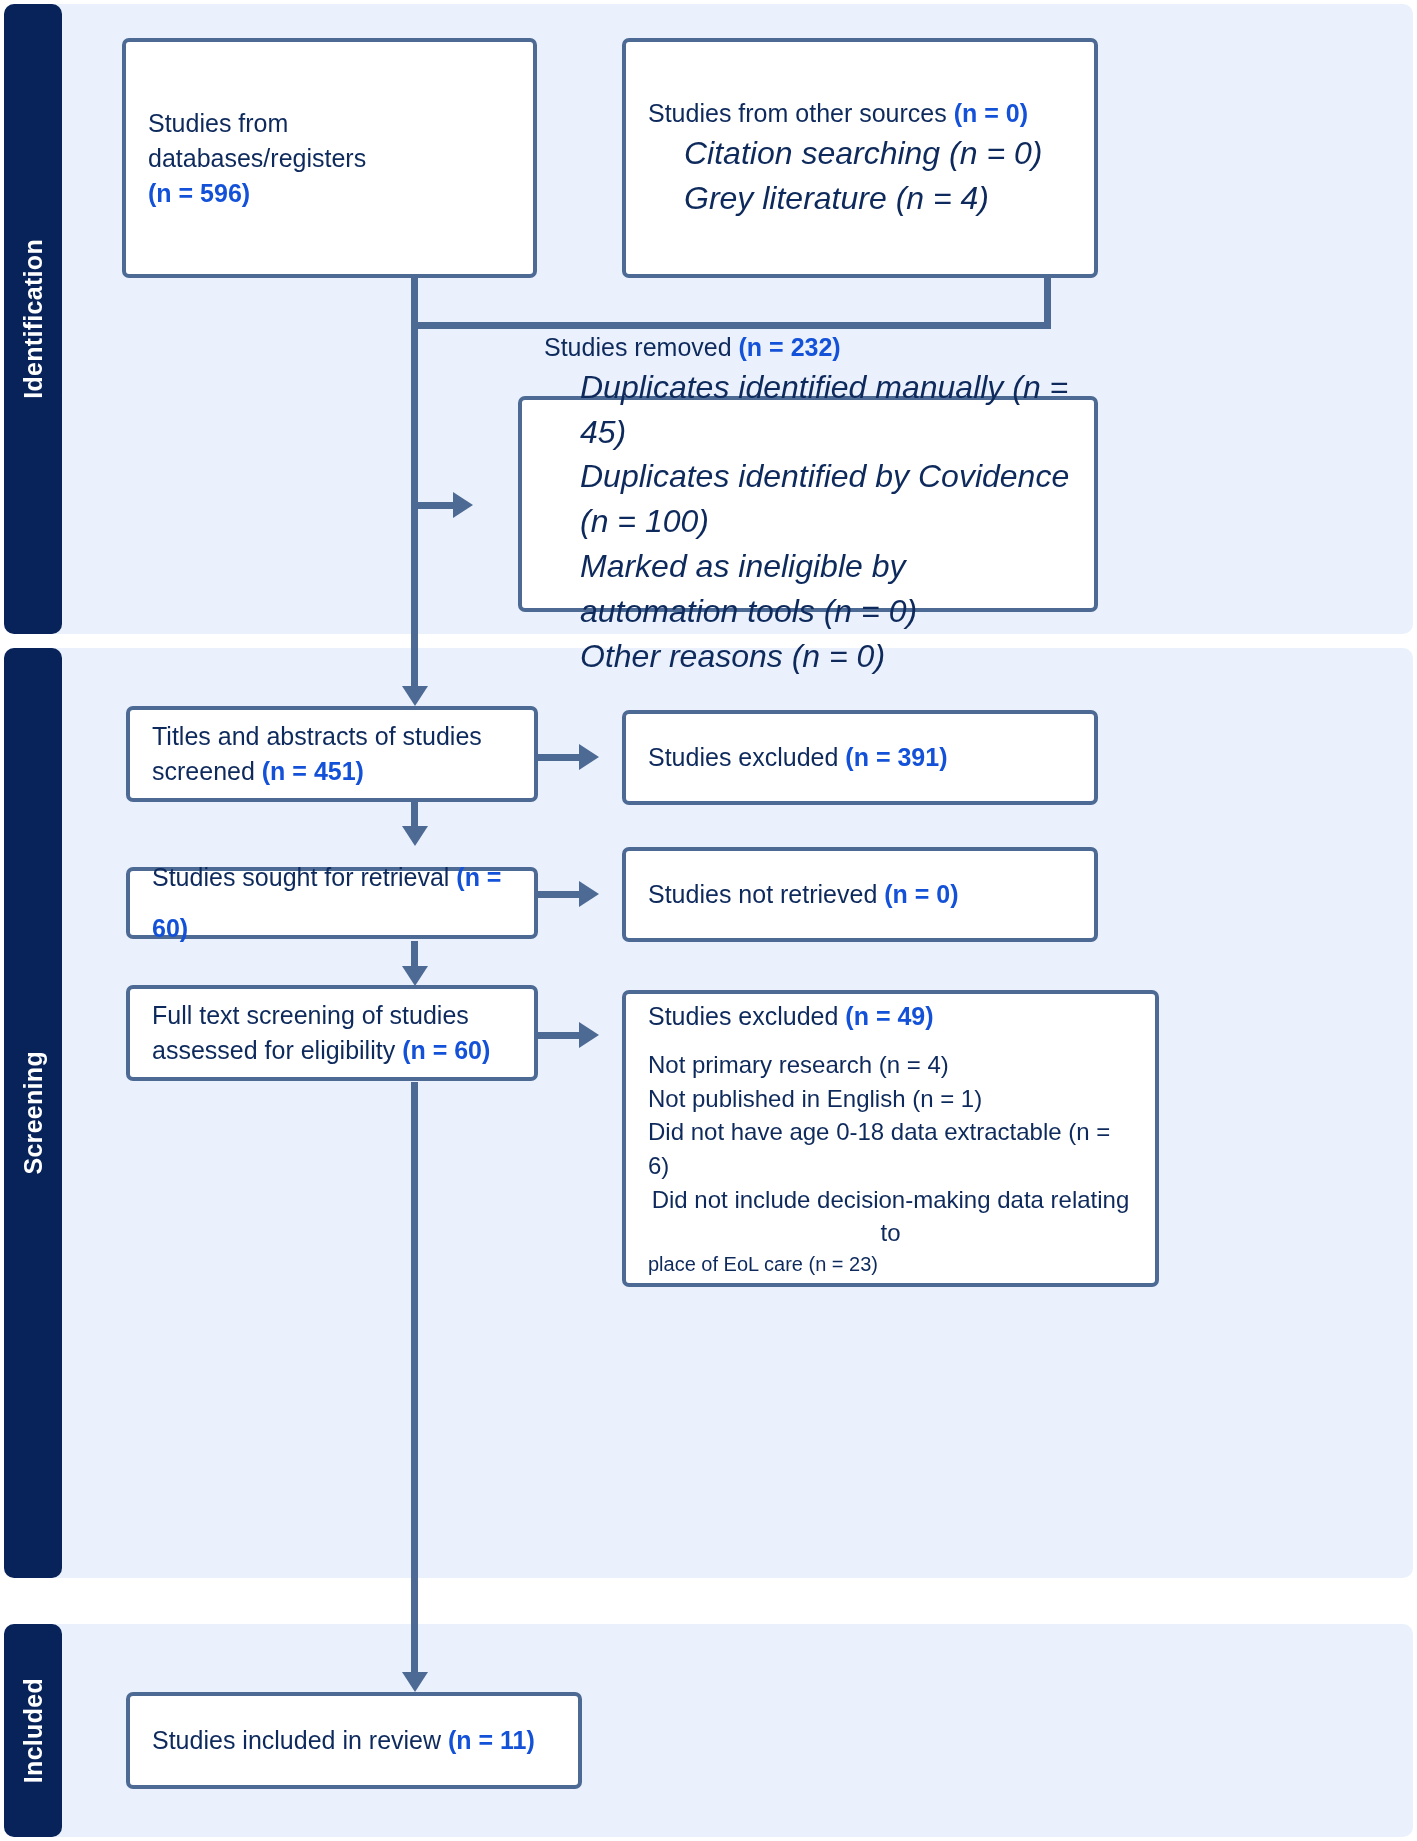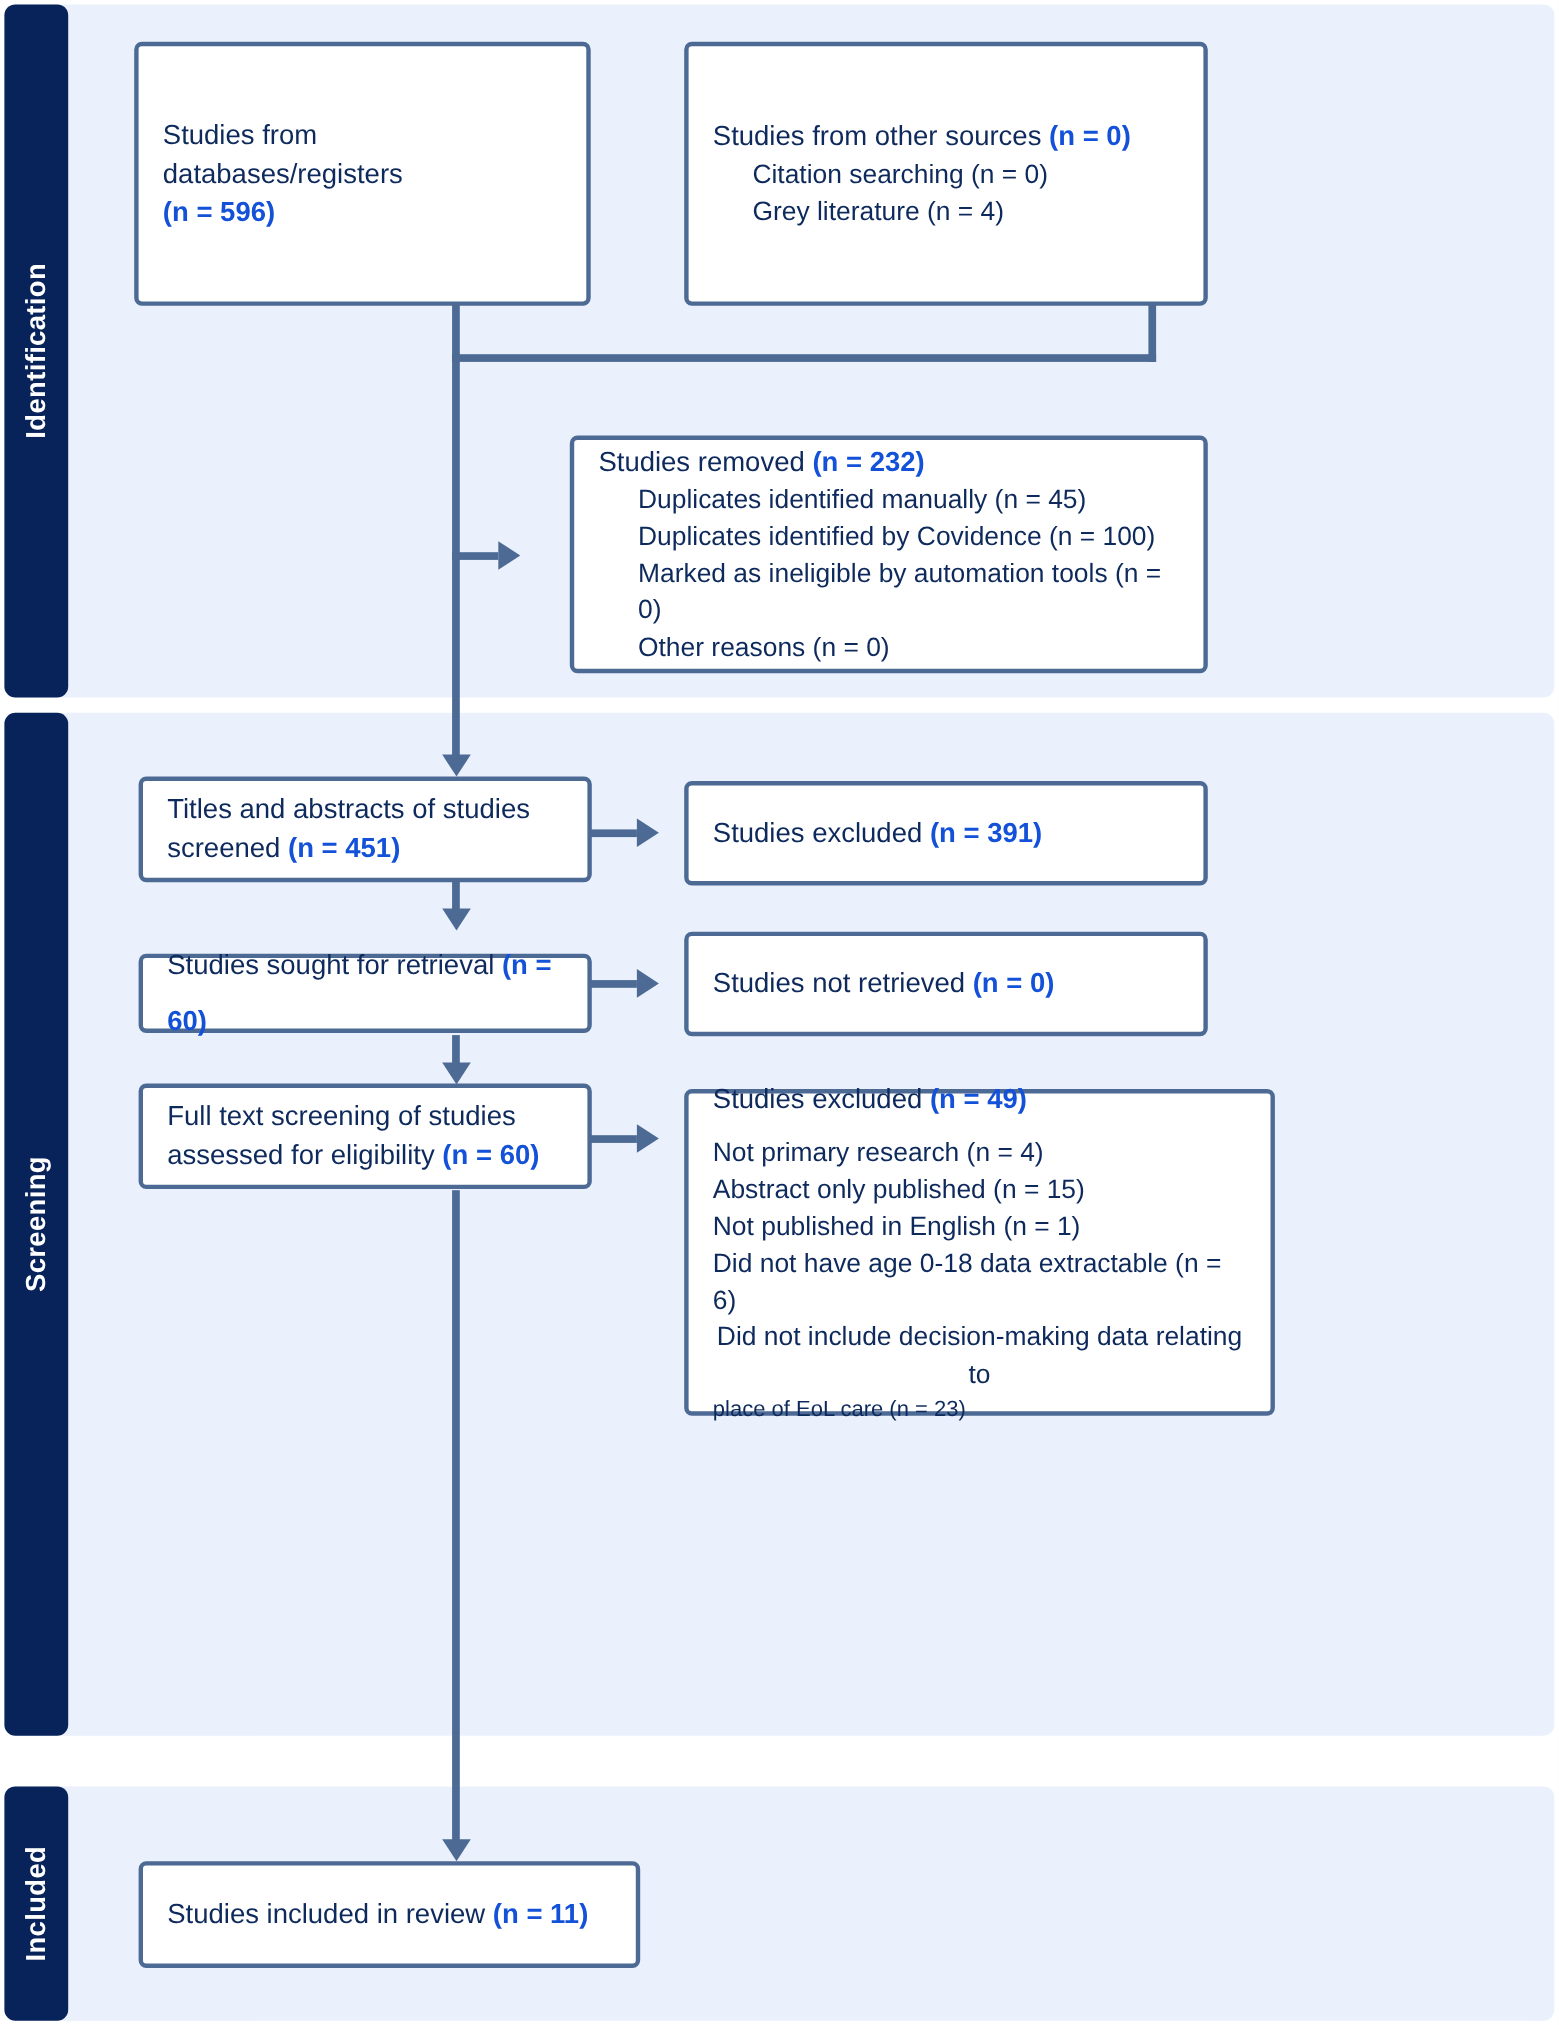--- a/index.html
+++ b/index.html
@@ -54,21 +54,22 @@
     justify-content: center;
     padding: 0 22px;
   }
   .box-line {
     color: #0e2a5c;
     font-size: 25px;
     line-height: 1.40;
   }
   .box-line.sub {
     padding-left: 36px;
-    font-size: 24px;
+    font-size: 32px;
+    font-style: italic;
   }
   .num {
     color: #1351d8;
     font-weight: bold;
   }
 
   
   .conn {
     position: absolute;
     background: #4d6a94;
@@ -195,21 +196,20 @@
     <div class="box-line">
       <span>assessed for eligibility </span><span class="num">(n = 60)</span>
     </div>
   </div>
 
   <div class="box" style="left:622px; top:990px; width:537px; height:297px; justify-content:center; padding:0 22px;">
     <div class="box-line" style="margin-bottom:14px;">
       <span>Studies excluded </span><span class="num">(n = 49)</span>
     </div>
     <div class="box-line" style="font-size:24px;">Not primary research (n = 4)</div>
-    <div class="box-line" style="font-size:24px;">Abstract only published (n = 15)</div>
     <div class="box-line" style="font-size:24px;">Not published in English (n = 1)</div>
     <div class="box-line" style="font-size:24px;">Did not have age 0-18 data extractable (n = 6)</div>
     <div class="box-line" style="font-size:24px;text-align:center;">Did not include decision-making data relating to</div>
     <div class="box-line" style="font-size:20px;">place of EoL care (n = 23)</div>
   </div>
 
   <div class="box" style="left:126px; top:1692px; width:456px; height:97px;">
     <div class="box-line">
       <span>Studies included in review </span><span class="num">(n = 11)</span>
     </div>

